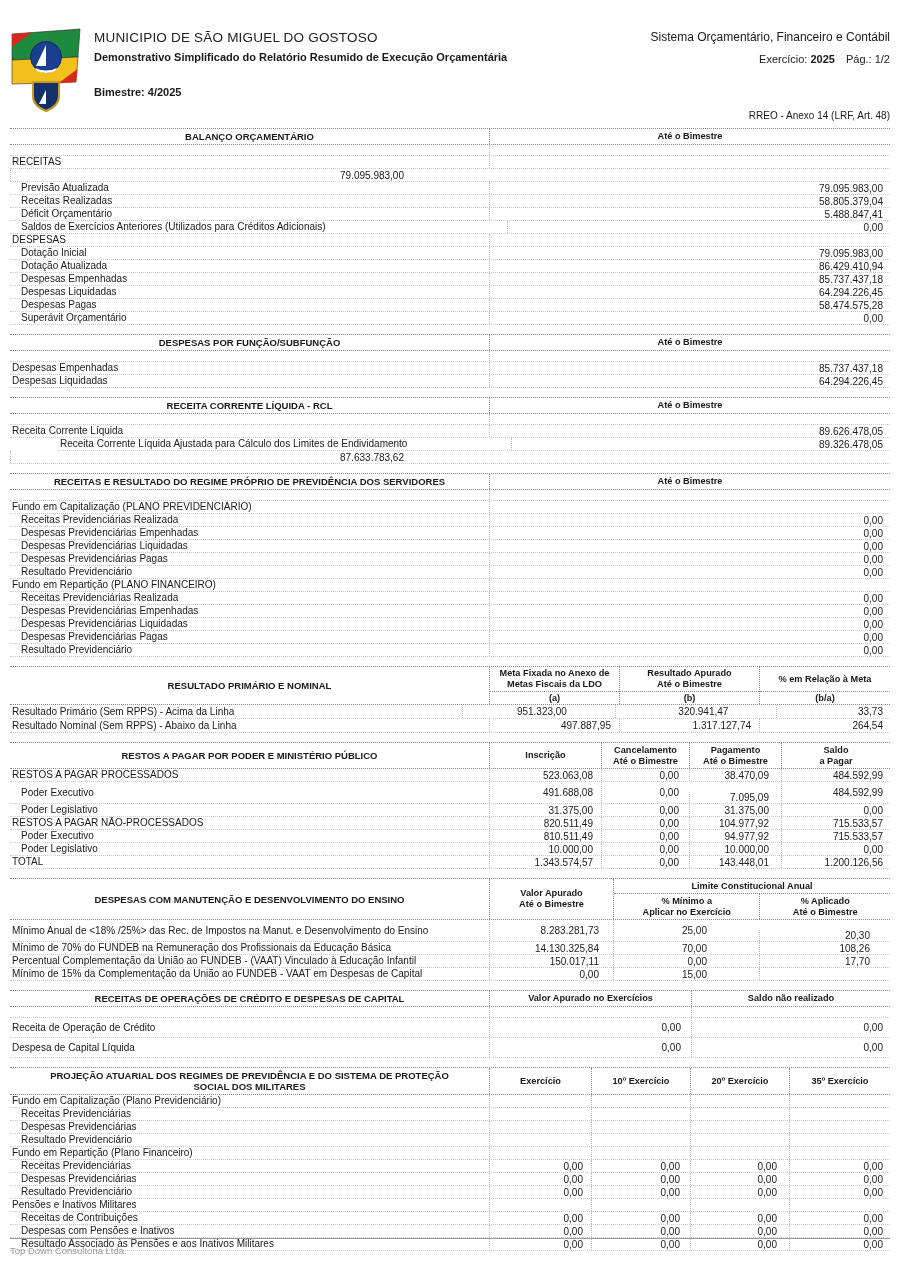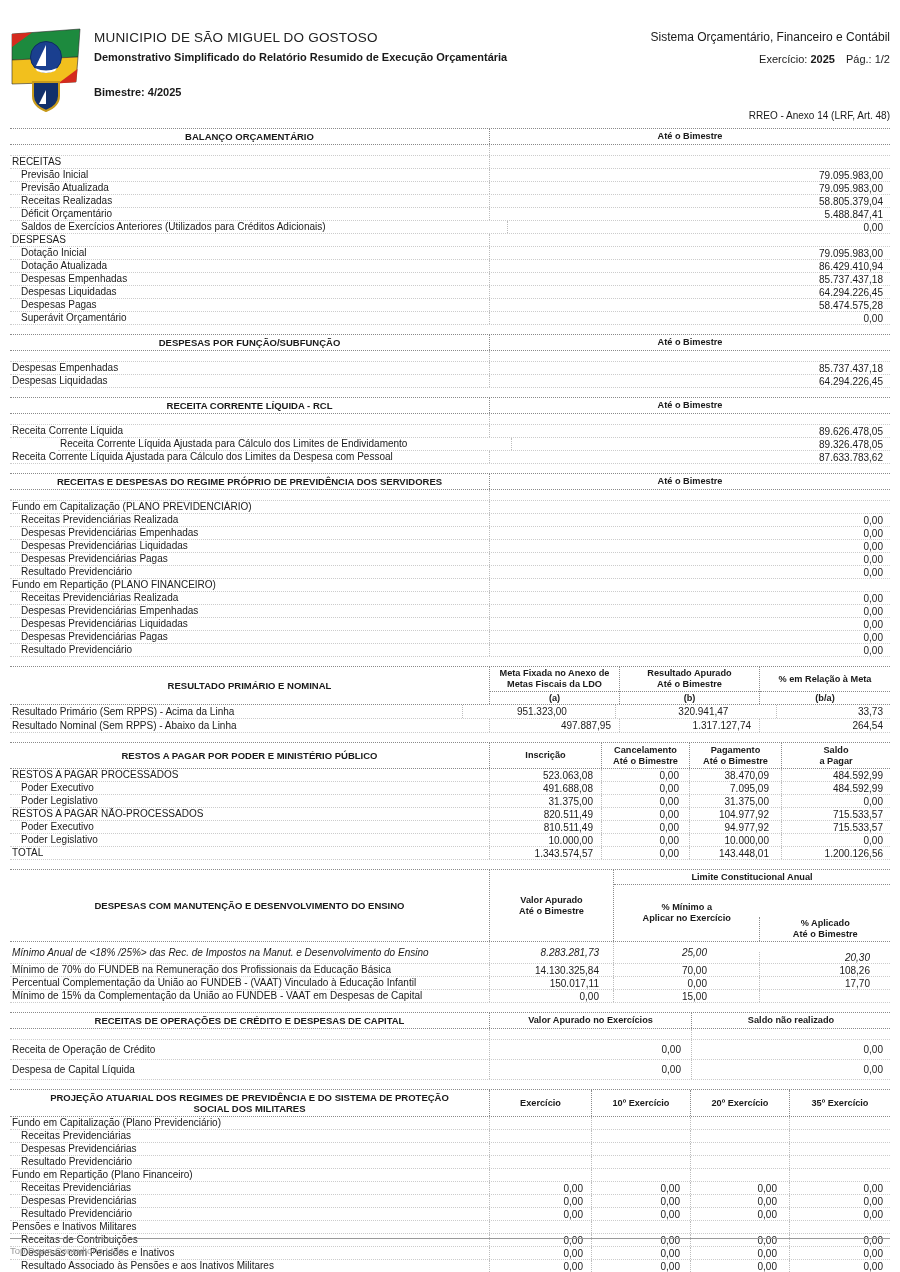--- a/index.html
+++ b/index.html
@@ -83,21 +83,20 @@
         </div>
         <div class="row" style="min-height: 11px;">
           <div class="row-label" style="width: 479px;"></div>
           <div class="cell" style="width: 401px; padding-right: 7px;"></div>
         </div>
         <div class="row" style="min-height: 13px;">
           <div class="row-label" style="width: 479px;">RECEITAS</div>
           <div class="cell" style="width: 401px; padding-right: 7px;"></div>
         </div>
         <div class="row" style="min-height: 13px;">
-          <div class="row-label ind" style="width: 479px;">Previsão Inicial</div>
           <div class="cell" style="width: 401px; padding-right: 7px;">79.095.983,00</div>
         </div>
         <div class="row" style="min-height: 13px;">
           <div class="row-label ind" style="width: 479px;">Previsão Atualizada</div>
           <div class="cell" style="width: 401px; padding-right: 7px;">79.095.983,00</div>
         </div>
         <div class="row" style="min-height: 13px; align-items: center;">
           <div class="row-label ind" style="width: 479px;">Receitas Realizadas</div>
           <div class="cell" style="width: 401px; padding-right: 7px;">58.805.379,04</div>
         </div>
@@ -171,27 +170,26 @@
         </div>
         <div class="row" style="min-height: 13px;">
           <div class="row-label" style="width: 479px;">Receita Corrente Líquida</div>
           <div class="cell" style="width: 401px; padding-right: 7px;">89.626.478,05</div>
         </div>
         <div class="row" style="min-height: 13px; margin-left: 48px;">
           <div class="row-label" style="width: 479px;">Receita Corrente Líquida Ajustada para Cálculo dos Limites de Endividamento</div>
           <div class="cell" style="width: 401px; padding-right: 7px;">89.326.478,05</div>
         </div>
         <div class="row" style="min-height: 13px;">
-          <div class="row-label" style="width: 479px;">Receita Corrente Líquida Ajustada para Cálculo dos Limites da Despesa com Pessoal</div>
           <div class="cell" style="width: 401px; padding-right: 7px;">87.633.783,62</div>
         </div>
       </div>
       <div class="section">
         <div class="sec-header" style="min-height: 17px;">
-          <div class="sec-title" style="width: 479px;">RECEITAS E DESPESAS DO REGIME PRÓPRIO DE PREVIDÊNCIA DOS SERVIDORES</div>
+          <div class="sec-title" style="width: 479px;">RECEITAS E RESULTADO DO REGIME PRÓPRIO DE PREVIDÊNCIA DOS SERVIDORES</div>
           <div class="colhead" style="width: 401px;">
             <div class="colhead-main">Até o Bimestre</div>
           </div>
         </div>
         <div class="row" style="min-height: 11px;">
           <div class="row-label" style="width: 479px;"></div>
           <div class="cell" style="width: 401px; padding-right: 7px;"></div>
         </div>
         <div class="row" style="min-height: 13px;">
           <div class="row-label" style="width: 479px;">Fundo em Capitalização (PLANO PREVIDENCIÁRIO)</div>
@@ -296,21 +294,21 @@
           <div class="row-label" style="width: 479px;">RESTOS A PAGAR PROCESSADOS</div>
           <div class="cell" style="width: 112px; padding-right: 8px;">523.063,08</div>
           <div class="cell" style="width: 88px; padding-right: 10px;">0,00</div>
           <div class="cell" style="width: 92px; padding-right: 12px; text-align: center;">38.470,09</div>
           <div class="cell" style="width: 109px; padding-right: 7px;">484.592,99</div>
         </div>
         <div class="row" style="min-height: 13px;">
           <div class="row-label ind" style="width: 479px;">Poder Executivo</div>
           <div class="cell" style="width: 112px; padding-right: 8px;">491.688,08</div>
           <div class="cell" style="width: 88px; padding-right: 10px;">0,00</div>
-          <div class="cell" style="width: 92px; padding-right: 12px;">7.095,09</div>
+          <div class="cell" style="width: 92px; padding-right: 12px; margin-top: 10px;">7.095,09</div>
           <div class="cell" style="width: 109px; padding-right: 7px;">484.592,99</div>
         </div>
         <div class="row" style="min-height: 13px;">
           <div class="row-label ind" style="width: 479px;">Poder Legislativo</div>
           <div class="cell" style="width: 112px; padding-right: 8px;">31.375,00</div>
           <div class="cell" style="width: 88px; padding-right: 10px;">0,00</div>
           <div class="cell" style="width: 92px; padding-right: 12px;">31.375,00</div>
           <div class="cell" style="width: 109px; padding-right: 7px;">0,00</div>
         </div>
         <div class="row" style="min-height: 13px;">
@@ -349,28 +347,28 @@
             <div class="colhead-main">Valor Apurado
 Até o Bimestre</div>
           </div>
           <div class="span-wrap" style="width: 277px;">
             <div class="span-label">Limite Constitucional Anual</div>
             <div class="span-cols">
               <div class="colhead" style="width: 146px; border-left: none;">
                 <div class="colhead-main">% Mínimo a
 Aplicar no Exercício</div>
               </div>
-              <div class="colhead" style="width: 131px; margin-top: 32px;">
+              <div class="colhead" style="width: 131px;">
                 <div class="colhead-main">% Aplicado
 Até o Bimestre</div>
               </div>
             </div>
           </div>
         </div>
-        <div class="row" style="min-height: 13px; font-style: italic;">
+        <div class="row" style="min-height: 13px;">
           <div class="row-label" style="width: 479px;">Mínimo Anual de &lt;18% /25%&gt; das Rec. de Impostos na Manut. e Desenvolvimento do Ensino</div>
           <div class="cell" style="width: 124px; padding-right: 14px;">8.283.281,73</div>
           <div class="cell" style="width: 146px; padding-right: 52px;">25,00</div>
           <div class="cell" style="width: 131px; padding-right: 20px; margin-top: 10px;">20,30</div>
         </div>
         <div class="row" style="min-height: 13px;">
           <div class="row-label" style="width: 479px;">Mínimo de 70% do FUNDEB na Remuneração dos Profissionais da Educação Básica</div>
           <div class="cell" style="width: 124px; padding-right: 14px;">14.130.325,84</div>
           <div class="cell" style="width: 146px; padding-right: 52px;">70,00</div>
           <div class="cell" style="width: 131px; padding-right: 20px;">108,26</div>

